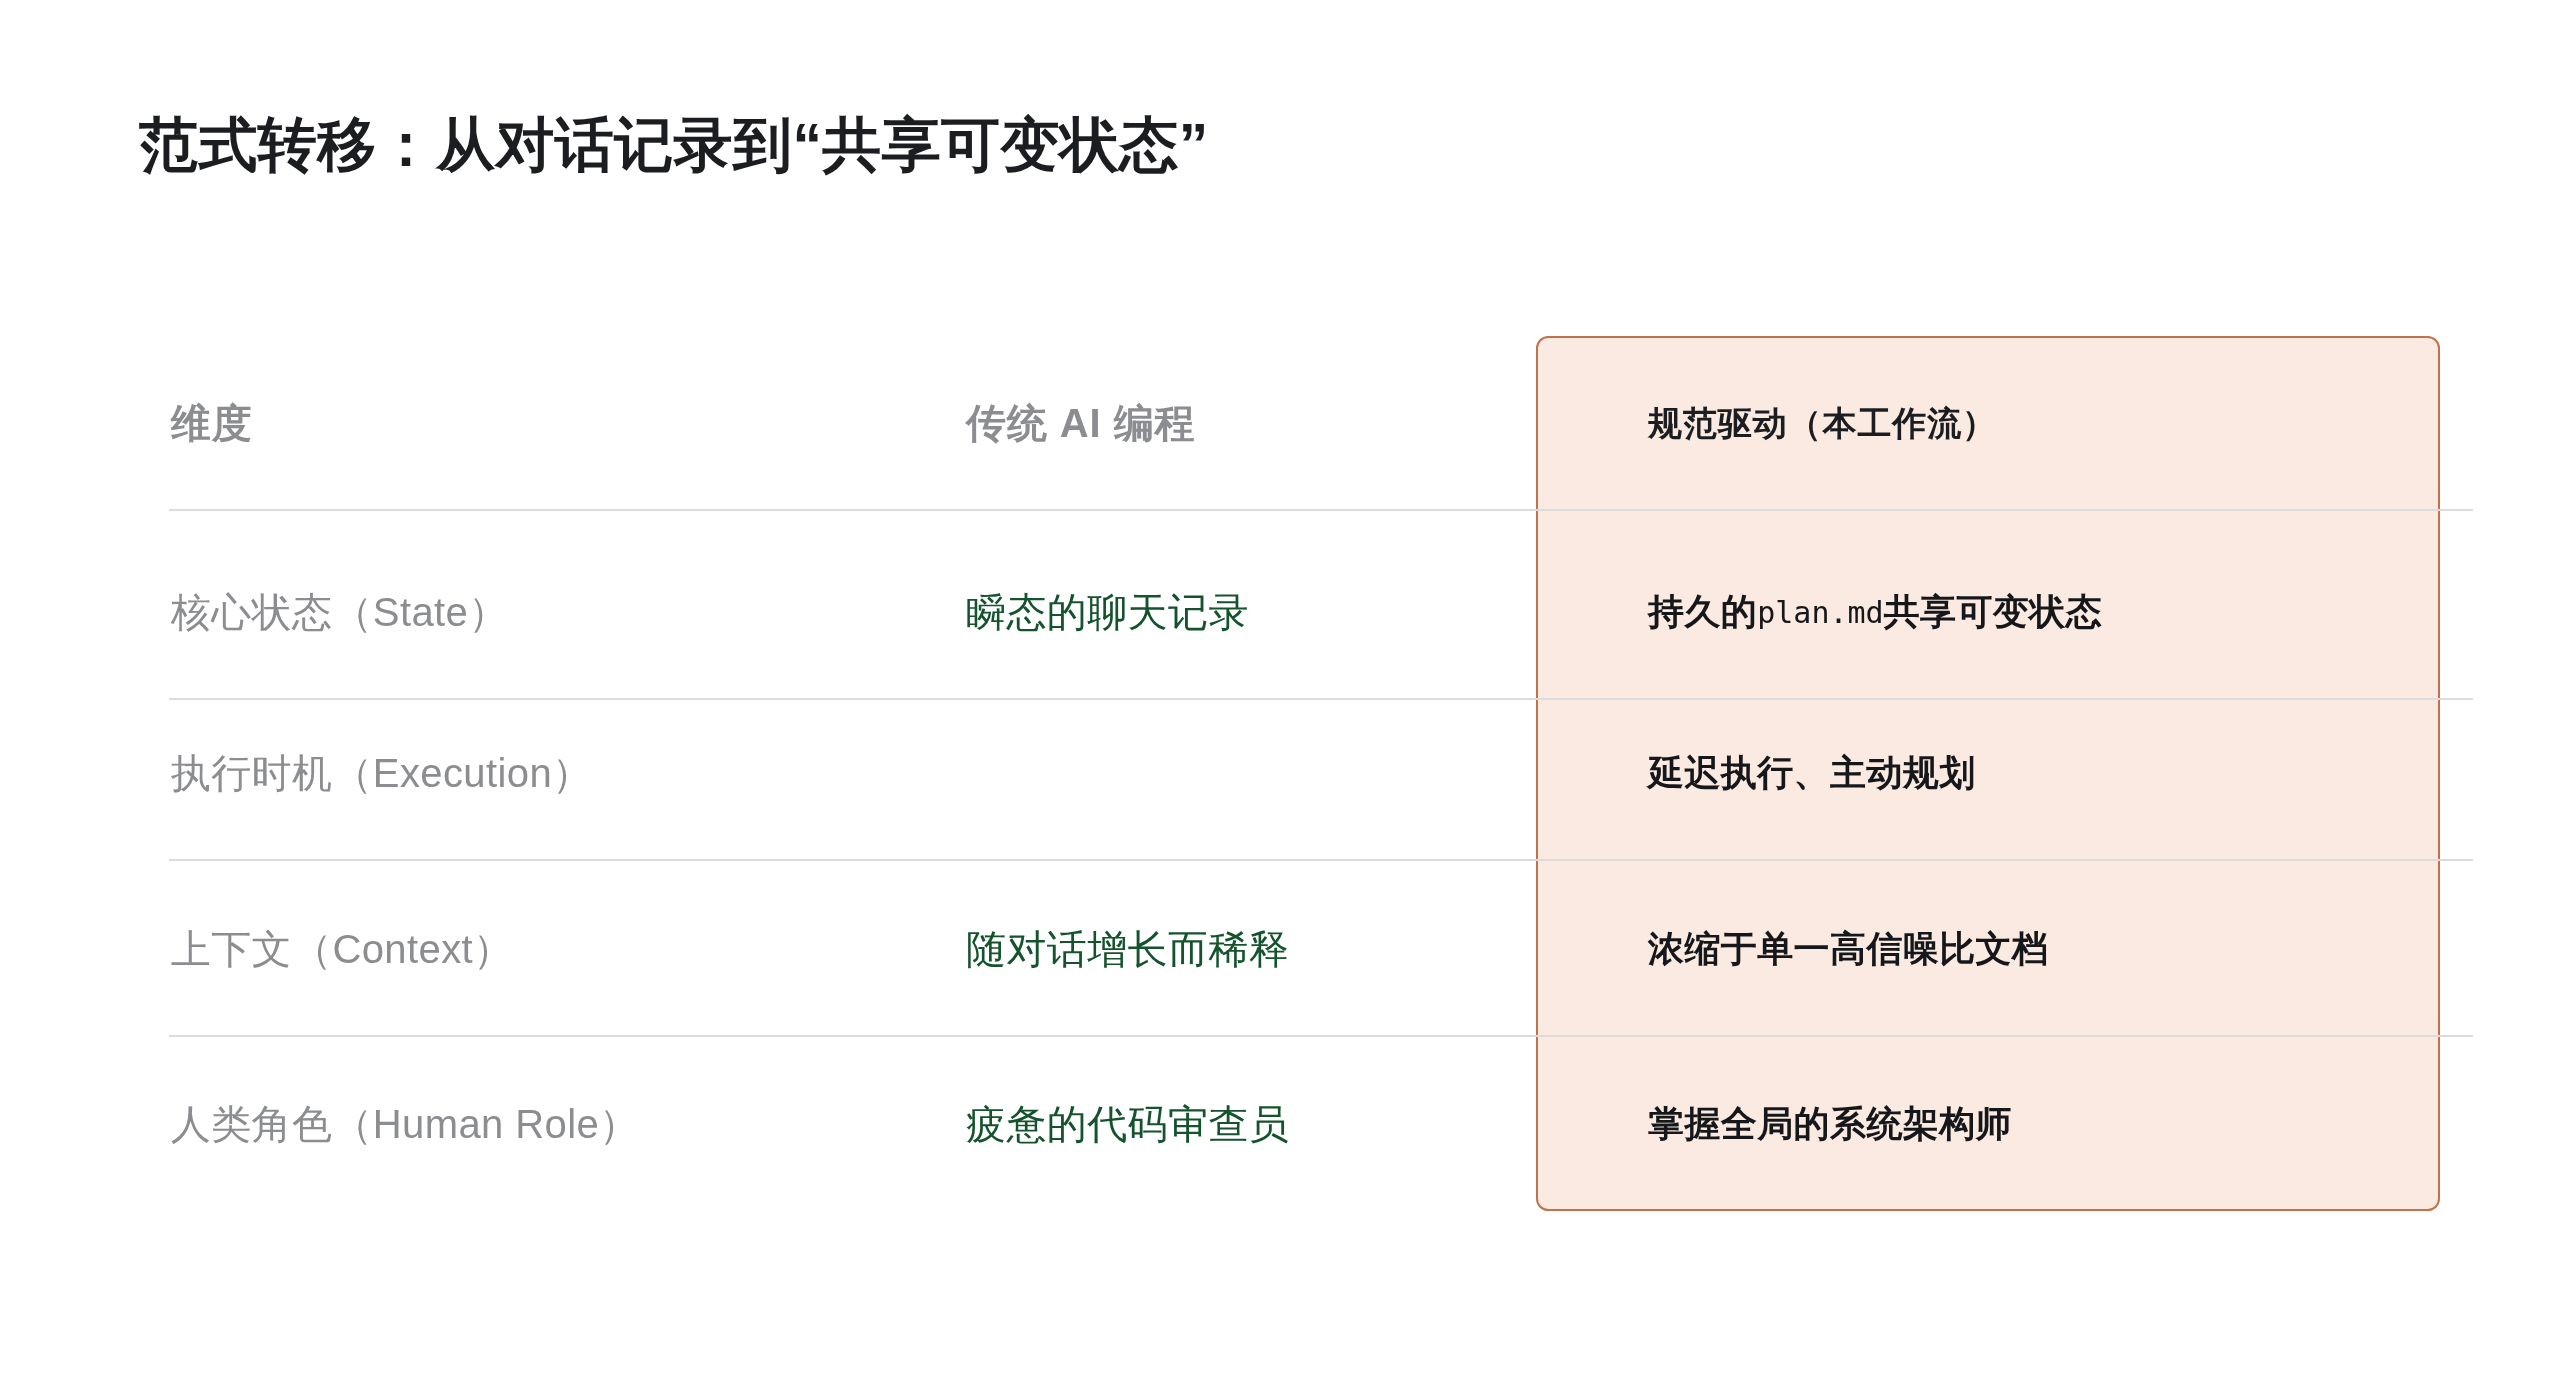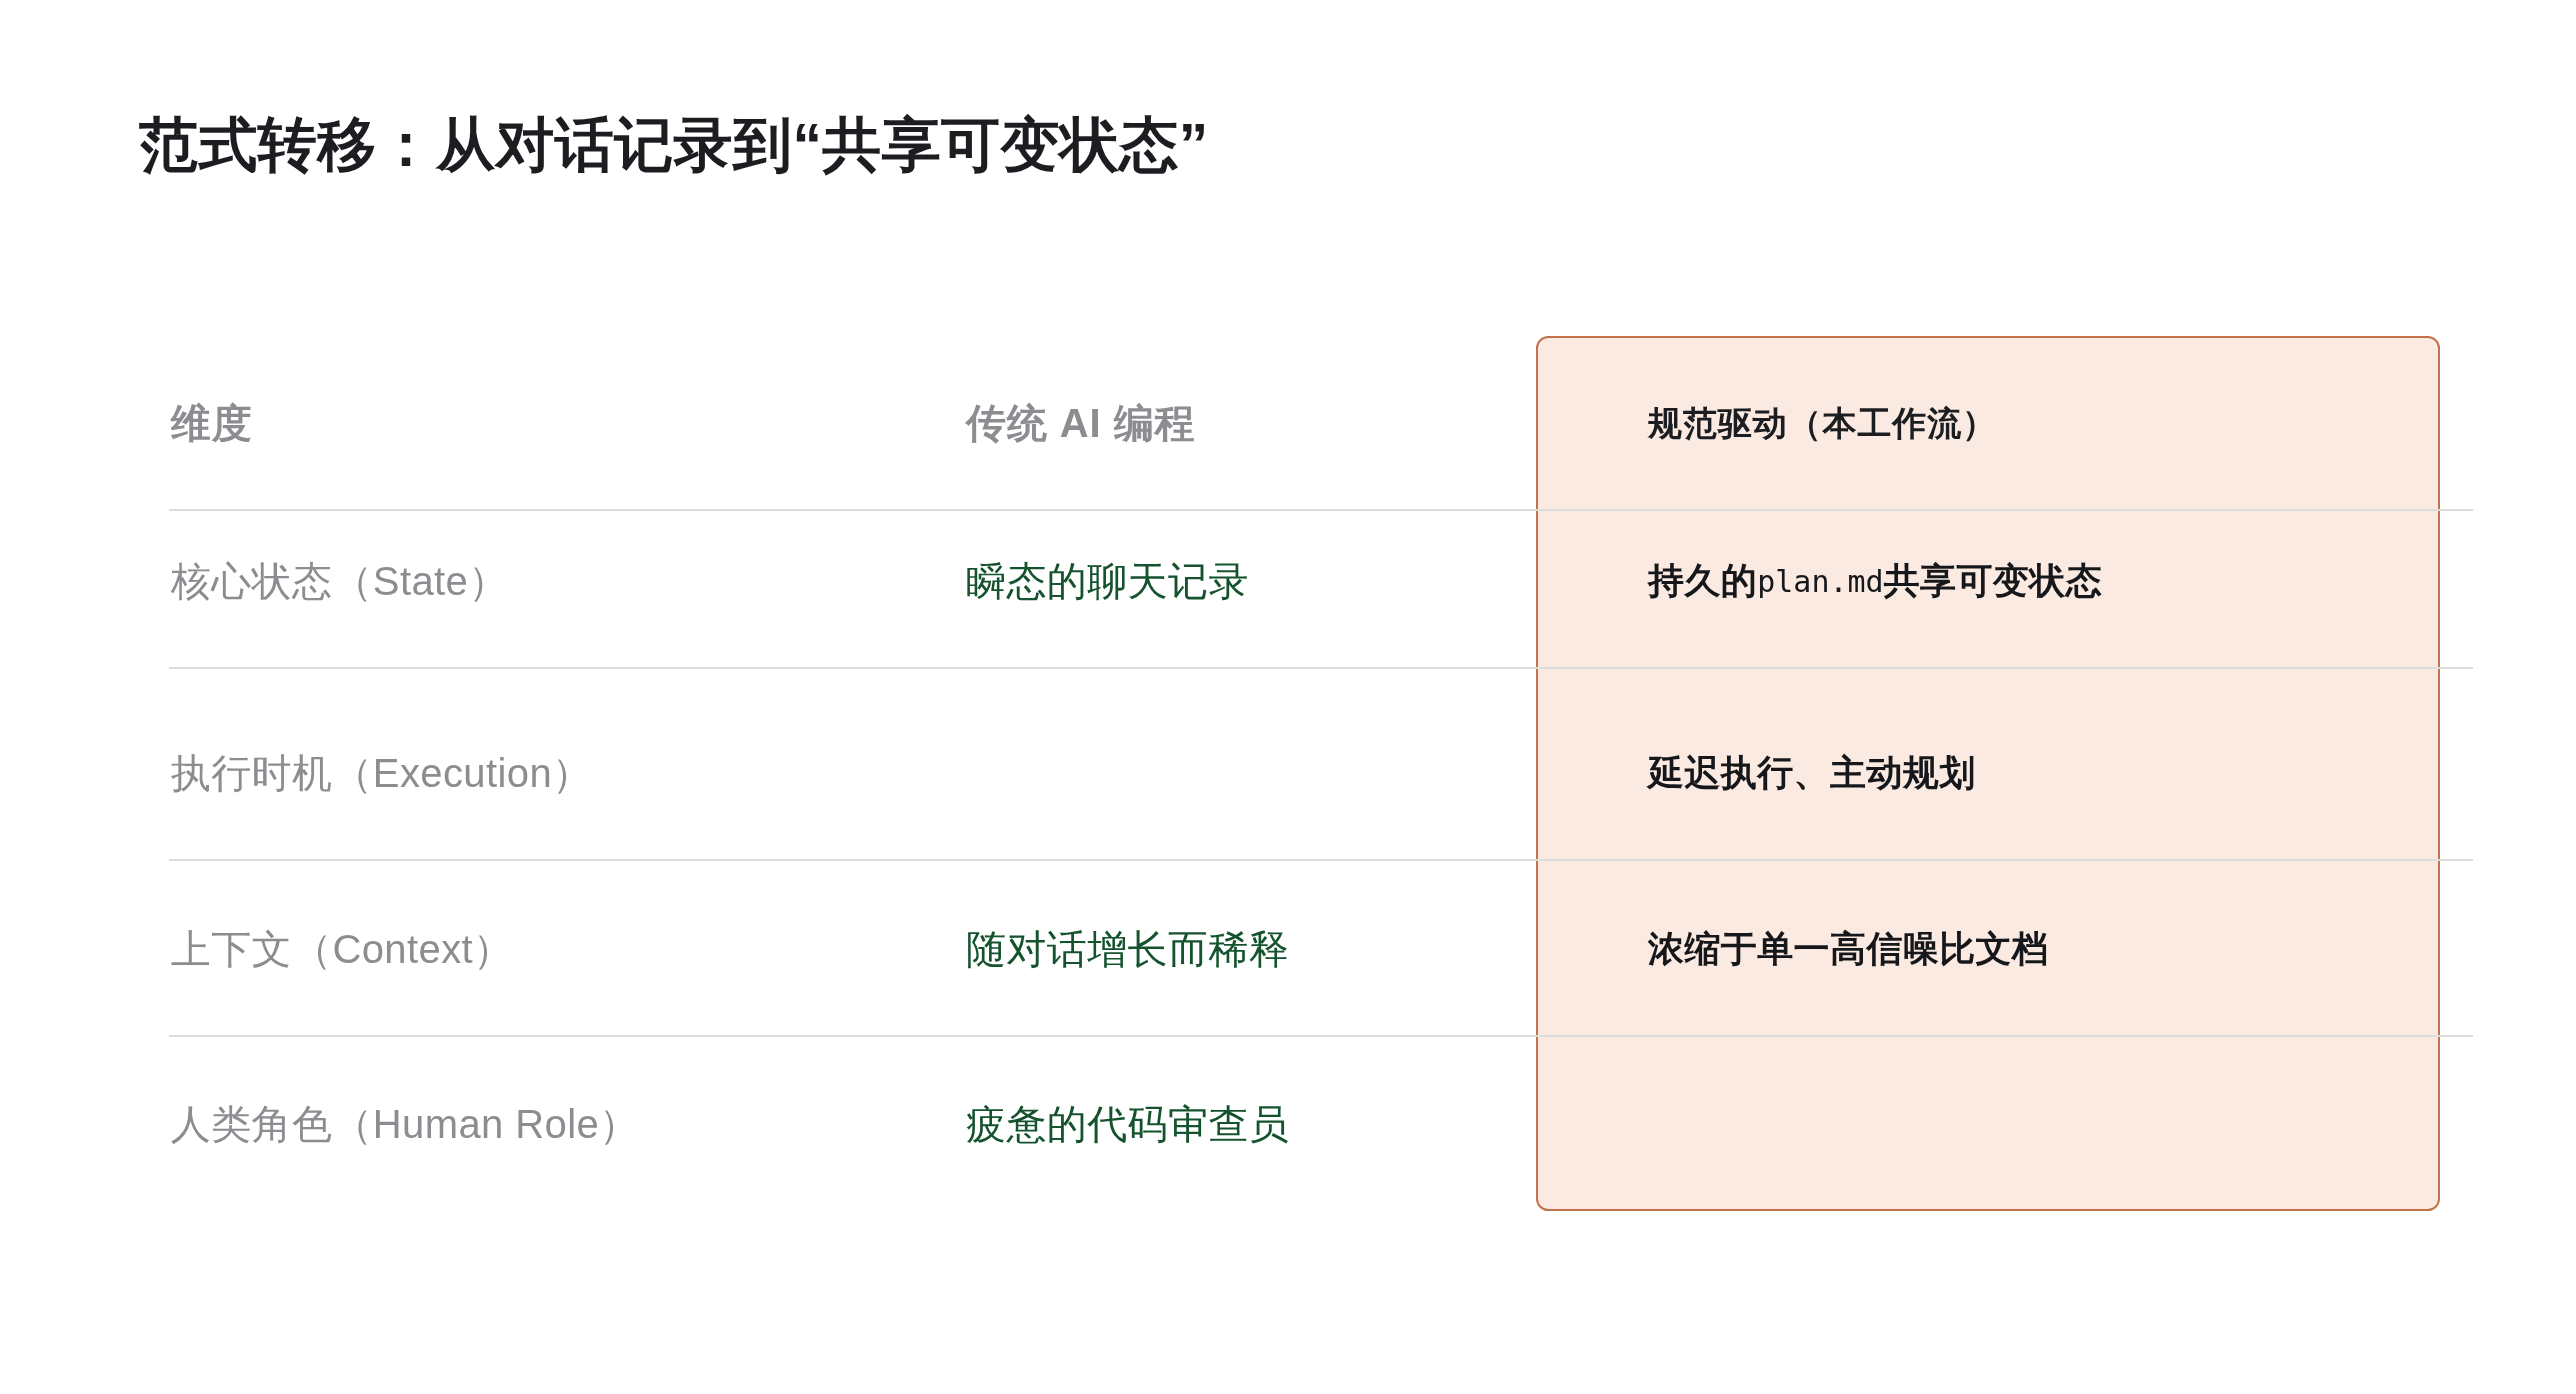--- a/index.html
+++ b/index.html
@@ -67,21 +67,21 @@
 
   .trow {
     position: absolute;
     left: 0;
     width: 100%;
     height: 175px;
     box-sizing: border-box;
     margin-left: 33px;
   }
   .trow.header { top: 0px; }
-  .trow.r1 { top: 158px; }
+  .trow.r1 { top: 189px; }
   .trow.r2 { top: 350px; }
   .trow.r3 { top: 526px; }
   .trow.r4 { top: 701px; }
 
   
   .trow.header::after,
   .trow.r1::after,
   .trow.r2::after,
   .trow.r3::after {
     content: "";
@@ -207,18 +207,23 @@
         </div>
       </div>
 
       <div class="trow r4">
         <div class="cell col-2">
           <span class="c2-body">疲惫的代码审查员</span>
         </div>
         <div class="cell col-1">
           <span class="c1-body">人类角色（Human Role）</span>
         </div>
+        <div class="cell col-3">
+          <span class="c3-body">掌握全局的系统架构师</span>
+            <span class="c3-body mono"></span>
+            <span class="c3-body"></span>
+        </div>
       </div>
 
     </div>
   </div>
 </div>
 
 
 </body></html>

